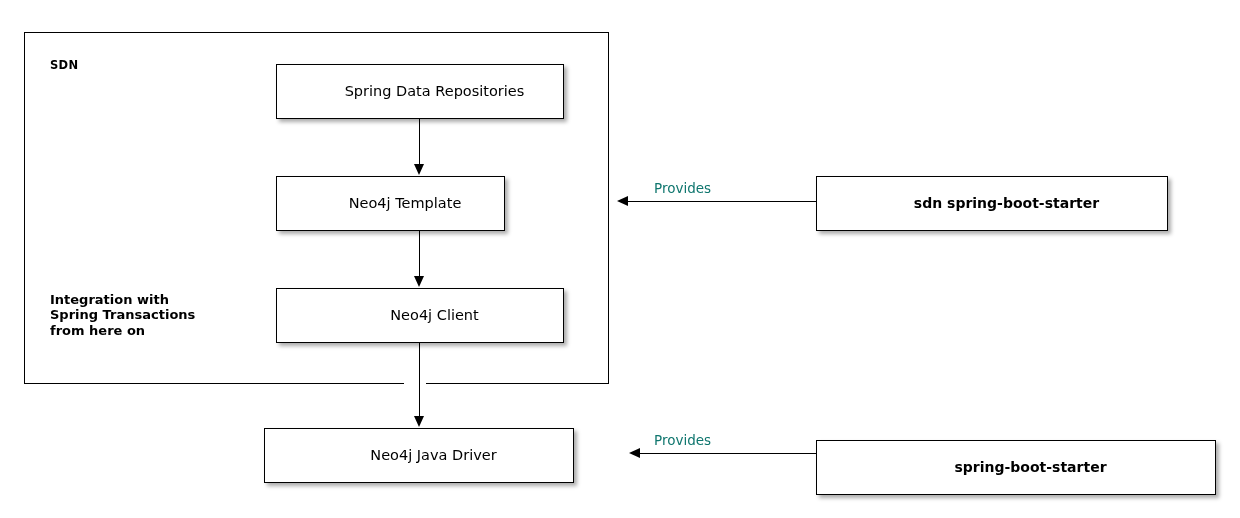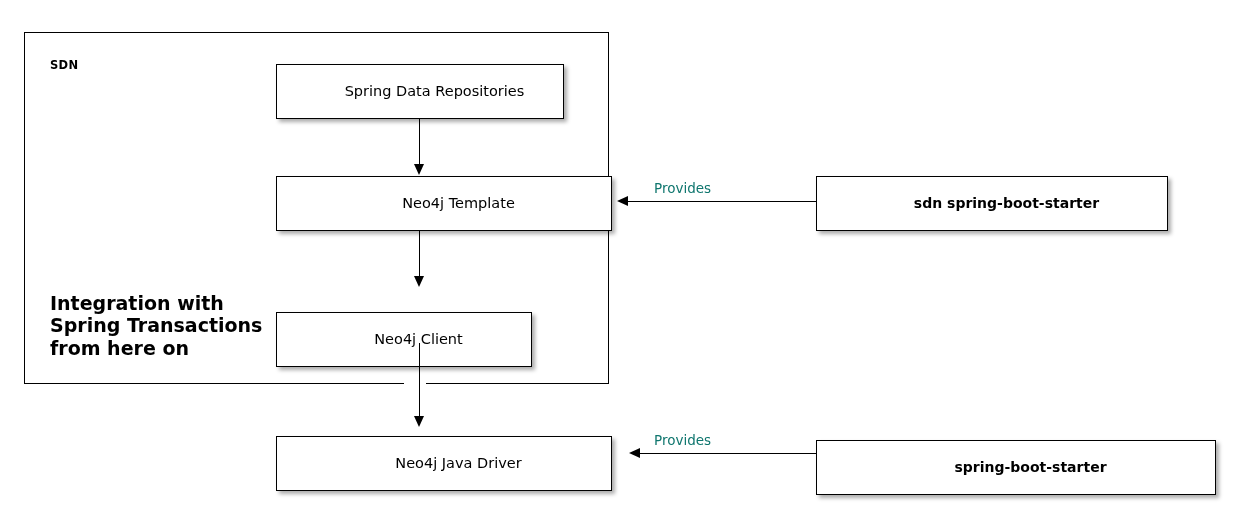--- a/index.html
+++ b/index.html
@@ -57,21 +57,21 @@
     line-height: 1.15;
   }
   .node-label.bold {
     font-weight: bold;
     font-size: 14px;
   }
 
   
   .note {
     position: absolute;
-    font-size: 19px;
+    font-size: 13px;
     font-weight: bold;
     color: #000000;
     line-height: 1.18;
     white-space: pre-line;
   }
 
   
   .vline {
     position: absolute;
     width: 0;
@@ -115,29 +115,29 @@
   <div class="frame-label" style="left:50px; top:58px;">SDN</div>
 
   <div class="note" style="left:50px; top:292px;">Integration with
 Spring Transactions
 from here on</div>
 
   <div class="node" style="left:276px; top:64px; width:288px; height:55px;">
     <span class="node-label">Spring Data Repositories</span>
   </div>
 
-  <div class="node" style="left:276px; top:176px; width:336px; height:55px;">
+  <div class="node" style="left:276px; top:176px; width:229px; height:55px;">
     <span class="node-label">Neo4j Template</span>
   </div>
 
-  <div class="node" style="left:276px; top:288px; width:256px; height:55px;margin-top:24px;">
+  <div class="node" style="left:276px; top:288px; width:288px; height:55px;">
     <span class="node-label">Neo4j Client</span>
   </div>
 
-  <div class="node" style="left:276px; top:428px; width:336px; height:55px;margin-top:8px;">
+  <div class="node" style="left:264px; top:428px; width:310px; height:55px;">
     <span class="node-label">Neo4j Java Driver</span>
   </div>
 
   <div class="node" style="left:816px; top:176px; width:352px; height:55px;">
     <span class="node-label bold">sdn spring-boot-starter</span>
   </div>
 
   <div class="node" style="left:816px; top:428px; width:400px; height:55px;margin-top:12px;">
     <span class="node-label bold">spring-boot-starter</span>
   </div>

